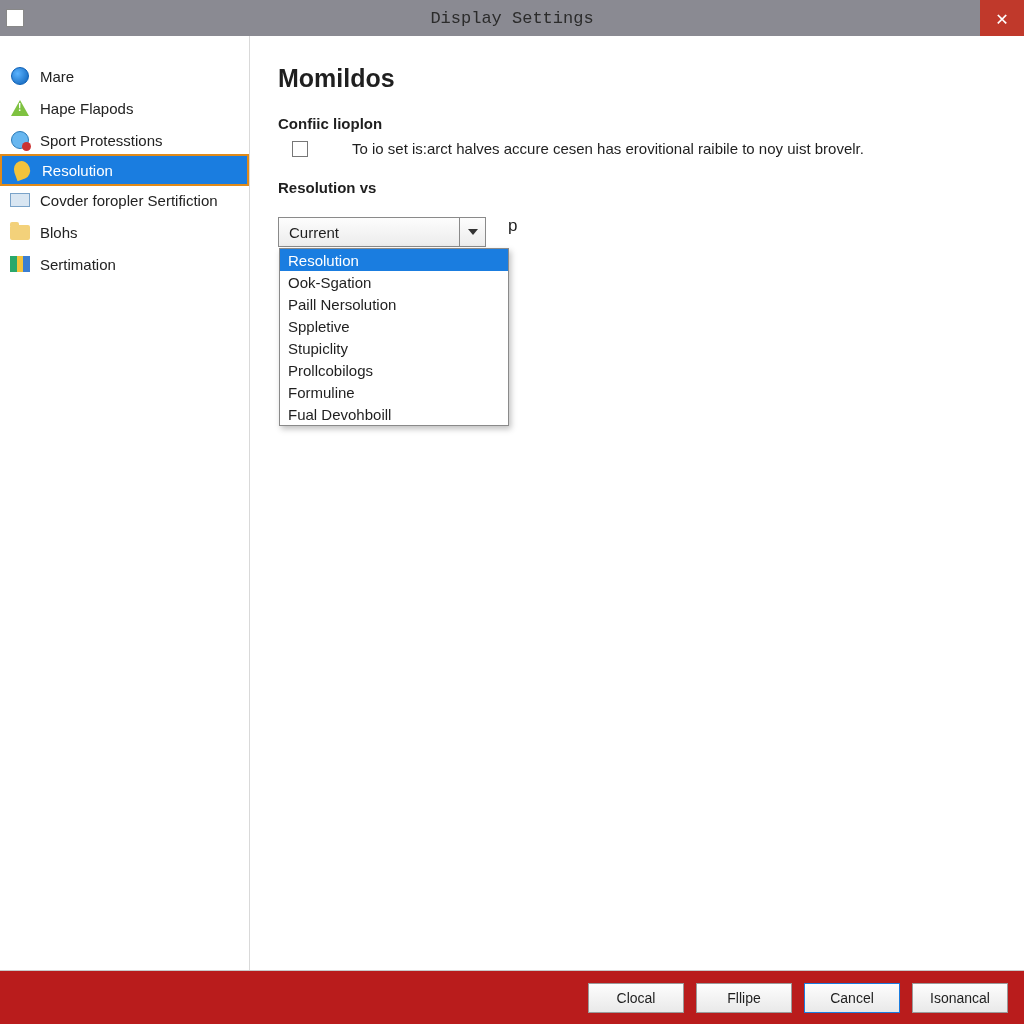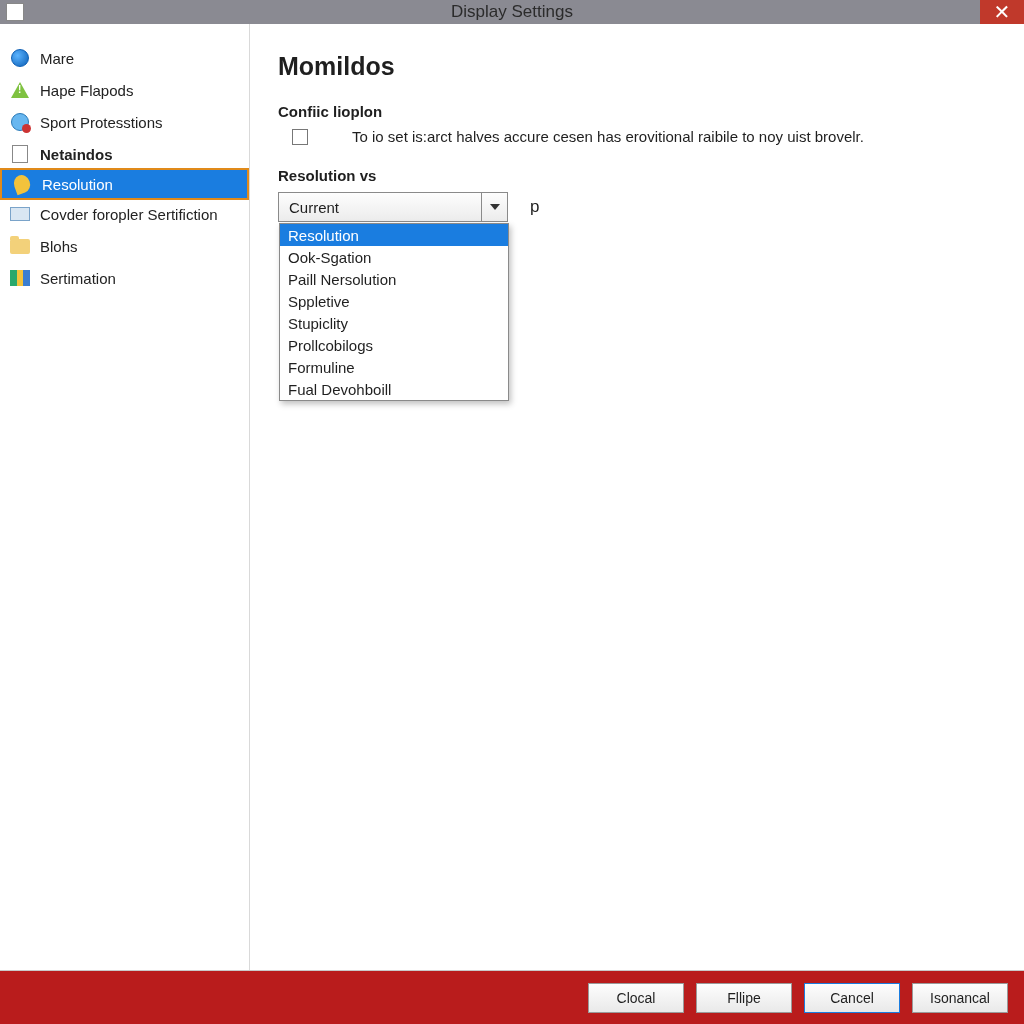--- a/index.html
+++ b/index.html
@@ -1,30 +1,30 @@
 <!DOCTYPE html>
 <html><head>
 <meta charset="utf-8">
 <style>
   * { box-sizing: border-box; margin: 0; padding: 0; }
   html, body { width: 1024px; height: 1024px; font-family: "Segoe UI", Tahoma, sans-serif; font-size: 14px; background: #c9c9c9; overflow: hidden; }
   
   .window { width: 1024px; height: 1024px; display: flex; flex-direction: column; background: #fff; }
   
   
-  .titlebar { height: 24px; background: #8a8a92; display: flex; align-items: center; position: relative; }
+  .titlebar { height: 36px; background: #8a8a92; display: flex; align-items: center; position: relative; font-family: Liberation Mono, monospace; }
   .titlebar-icon { width: 18px; height: 18px; margin-left: 6px; background: #fff; border: 1px solid #888; }
   .titlebar-title { position: absolute; left: 50%; transform: translateX(-50%); color: #2b2b2b; font-size: 17px; }
   .close-btn { margin-left: auto; width: 44px; height: 36px; background: #c0392b; color: #fff; display: flex; align-items: center; justify-content: center; font-size: 20px; cursor: pointer; }
   
   
   .body { flex: 1; display: flex; background: #fff; position: relative; }
   
   
-  .sidebar { width: 250px; border-right: 1px solid #d9d9d9; background: #fff; padding-top: 18px; }
+  .sidebar { width: 250px; border-right: 1px solid #d9d9d9; background: #fff; padding-top: 24px; }
   .side-item { display: flex; align-items: center; height: 32px; padding: 0 10px; cursor: pointer; color: #222; font-size: 15px; }
   .side-item.bold { font-weight: 600; }
   .side-item.selected { background: #1a7de0; color: #fff; border: 2px solid #e08a1a; margin: -2px 0; }
   .side-item .icon { width: 20px; height: 20px; margin-right: 10px; display: flex; align-items: center; justify-content: center; }
   
   
   .ico-globe { width:18px;height:18px;border-radius:50%;background:radial-gradient(circle at 35% 35%,#5ab3ff,#0b5eb5);border:1px solid #0b5eb5; }
   .ico-warn { width:0;height:0;border-left:9px solid transparent;border-right:9px solid transparent;border-bottom:16px solid #7fc241; position:relative;}
   .ico-warn::after{content:"!";position:absolute;left:-2px;top:2px;font-size:10px;color:#fff;font-weight:bold;}
   .ico-sport { width:18px;height:18px;border-radius:50%;background:#68b7f0;border:1px solid #2a7ab8;position:relative;}
@@ -39,21 +39,21 @@
   
   
   .main { flex: 1; padding: 28px 37px 0 28px; position: relative; }
   .page-title { font-size: 25px; font-weight: 700; color: #1f1f1f; margin-bottom: 22px; }
   .section-label { font-size: 15px; font-weight: 700; color: #1f1f1f; margin-bottom: 8px; }
   .checkbox-row { display: flex; align-items: center; margin-bottom: 22px; padding-left: 14px; gap: 36px;}
   .checkbox { width: 16px; height: 16px; border: 1px solid #777; margin-right: 8px; cursor: pointer; background:#fff;}
   .checkbox-label { font-size: 15px; color: #1f1f1f; }
   
   .combo-row { display: flex; align-items: center; }
-  .combo { width: 230px; height: 30px; border: 1px solid #8a8a8a; background: linear-gradient(#fdfdfd,#ececec); display: flex; align-items: center; cursor: pointer; position: relative; }
+  .combo { width: 208px; height: 30px; border: 1px solid #8a8a8a; background: linear-gradient(#fdfdfd,#ececec); display: flex; align-items: center; cursor: pointer; position: relative; margin-top: 13px; }
   .combo-text { flex: 1; padding: 0 10px; font-size: 15px; color: #1f1f1f; }
   .combo-arrow { width: 26px; height: 100%; border-left: 1px solid #8a8a8a; display: flex; align-items: center; justify-content: center; }
   .combo-arrow::after { content:""; width:0;height:0;border-left:5px solid transparent;border-right:5px solid transparent;border-top:6px solid #333; }
   .combo-after { margin-left: 22px; font-size: 17px; color: #1f1f1f; }
   
   .dropdown { position: absolute; left: 0; top: 30px; width: 230px; border: 1px solid #8a8a8a; background: #fff; box-shadow: 2px 3px 6px rgba(0,0,0,0.25); z-index: 10; }
   .dropdown-item { height: 22px; padding: 0 8px; font-size: 15px; color: #1f1f1f; display: flex; align-items: center; cursor: pointer; }
   .dropdown-item.hl { background: #1a7de0; color: #fff; }
   
   
@@ -87,26 +87,20 @@
         <span class="icon">
             <span class="ico-warn"></span>
           </span>
         <span>Hape Flapods</span>
       </div>
       <div class="side-item">
         <span class="icon">
             <span class="ico-sport"></span>
           </span>
         <span>Sport Protesstions</span>
-      </div>
-      <div class="side-item bold">
-        <span class="icon">
-            <span class="ico-doc"></span>
-          </span>
-        <span>Netaindos</span>
       </div>
       <div class="side-item selected">
         <span class="icon">
             <span class="ico-pin"></span>
           </span>
         <span>Resolution</span>
       </div>
       <div class="side-item">
         <span class="icon">
             <span class="ico-card"></span>

